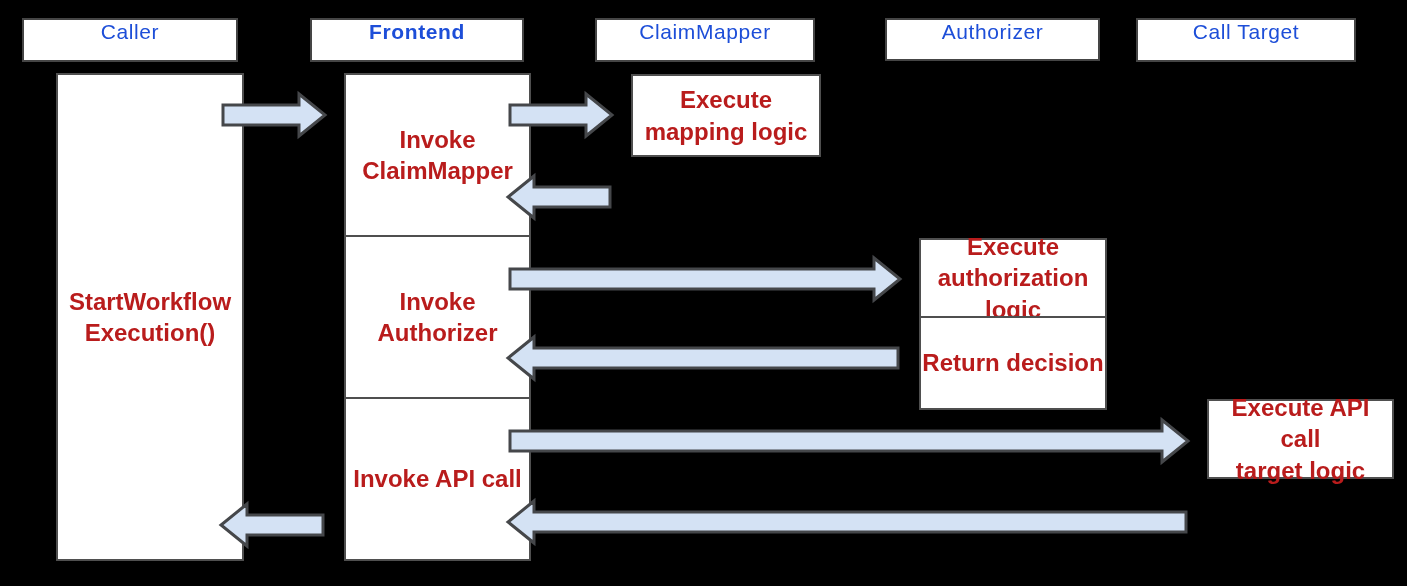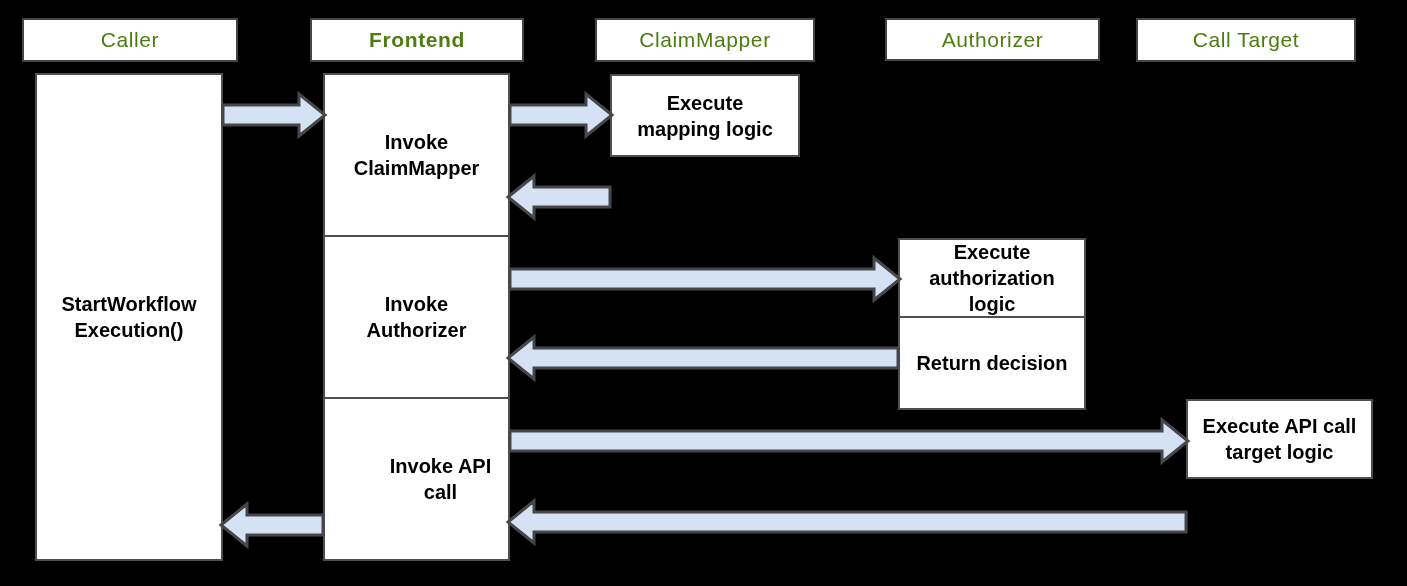--- a/index.html
+++ b/index.html
@@ -12,37 +12,38 @@
   .stage {
     position: relative;
     width: 1407px; height: 586px;
     background: #000000;
   }
   .hdr {
     position: absolute;
     box-sizing: border-box;
     background: #ffffff;
     border: 2px solid #454545;
-    display: flex; align-items: center; justify-content: center;
+    display: flex; align-items: flex-start; justify-content: center;
     font-size: 21px;
     font-weight: 400;
     letter-spacing: 0.6px;
-    color: #4d7c0f;
+    color: #1d4ed8;
   }
   .box {
     position: absolute;
     box-sizing: border-box;
     background: #ffffff;
     border: 2px solid #4f4f4f;
     display: flex; align-items: center; justify-content: center;
     text-align: center;
-    font-size: 20px;
+    font-size: 24px;
     font-weight: 700;
-    color: #000000;
+    color: #b91c1c;
     line-height: 1.3;
+    margin-left: 21px;
   }
   .box .lbl, .hdr .lbl { white-space: pre-line; }
   .arrow-overlay {
     position: absolute;
     left: 0; top: 0;
     width: 1407px; height: 586px;
     pointer-events: none;
   }
 </style>
 </head>
@@ -72,21 +73,21 @@
   </div>
 
   <div class="box" style="left:323px; top:73px;  width:187px; height:164px;">
     <span class="lbl">Invoke
 ClaimMapper</span>
   </div>
   <div class="box" style="left:323px; top:235px; width:187px; height:164px;">
     <span class="lbl">Invoke
 Authorizer</span>
   </div>
-  <div class="box" style="left:323px; top:397px; width:187px; height:164px;padding-left:48px;">
+  <div class="box" style="left:323px; top:397px; width:187px; height:164px;">
     <span class="lbl">Invoke API call</span>
   </div>
 
   <div class="box" style="left:610px; top:74px;  width:190px; height:83px;">
     <span class="lbl">Execute
 mapping logic</span>
   </div>
 
   <div class="box" style="left:898px; top:238px; width:188px; height:80px;">
     <span class="lbl">Execute

